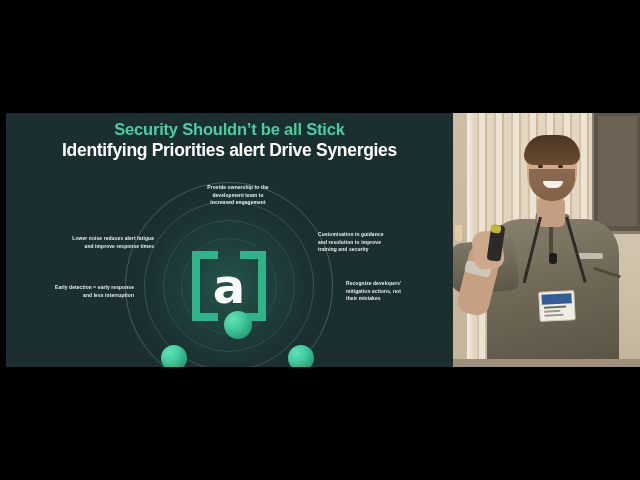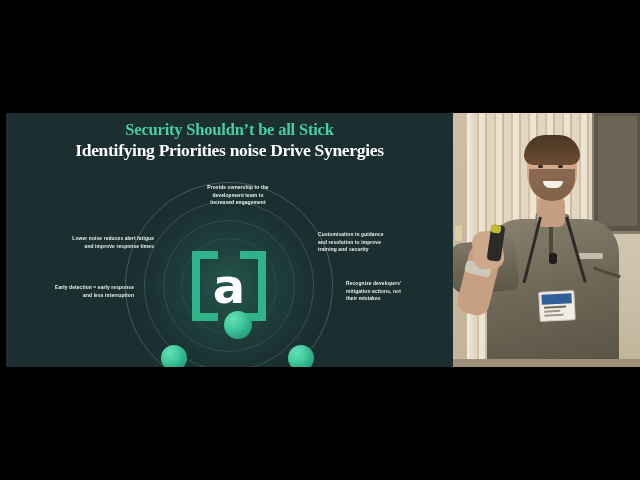--- a/index.html
+++ b/index.html
@@ -7,21 +7,21 @@
 
   #stage{position:relative;width:640px;height:480px;background:#000;}
 
   
   #slide{
     position:absolute;left:6px;top:113px;width:447px;height:254px;
     background:#1b2e30;overflow:hidden;
   }
   #slide-inner{position:absolute;inset:0;}
 
-  .title-wrap{position:absolute;left:0;top:7px;width:100%;text-align:center;font-family:Liberation Serif, serif;}
+  .title-wrap{position:absolute;left:0;top:7px;width:100%;text-align:center;}
   .title-a{
     font-size:16.5px;font-weight:bold;color:#46cfa2;letter-spacing:-0.2px;
     line-height:19px;white-space:nowrap;
   }
   .title-b{
     font-size:17.5px;font-weight:bold;color:#ffffff;letter-spacing:-0.3px;
     line-height:21px;white-space:nowrap;margin-top:1px;
   }
 
   
@@ -213,21 +213,21 @@
 </head>
 <body>
 
 <div id="stage">
 
   <div id="slide">
     <div id="slide-inner">
 
       <div class="title-wrap">
         <div class="title-a">Security Shouldn’t be all Stick</div>
-        <div class="title-b">Identifying Priorities noise Drive Synergies</div>
+        <div class="title-b">Identifying Priorities alert Drive Synergies</div>
       </div>
 
       <div id="hub">
         <div class="glow"></div>
         <div class="ring r1"></div>
         <div class="ring r2"></div>
         <div class="ring r3"></div>
         <div class="ring r4"></div>
 
         <div id="logo">

